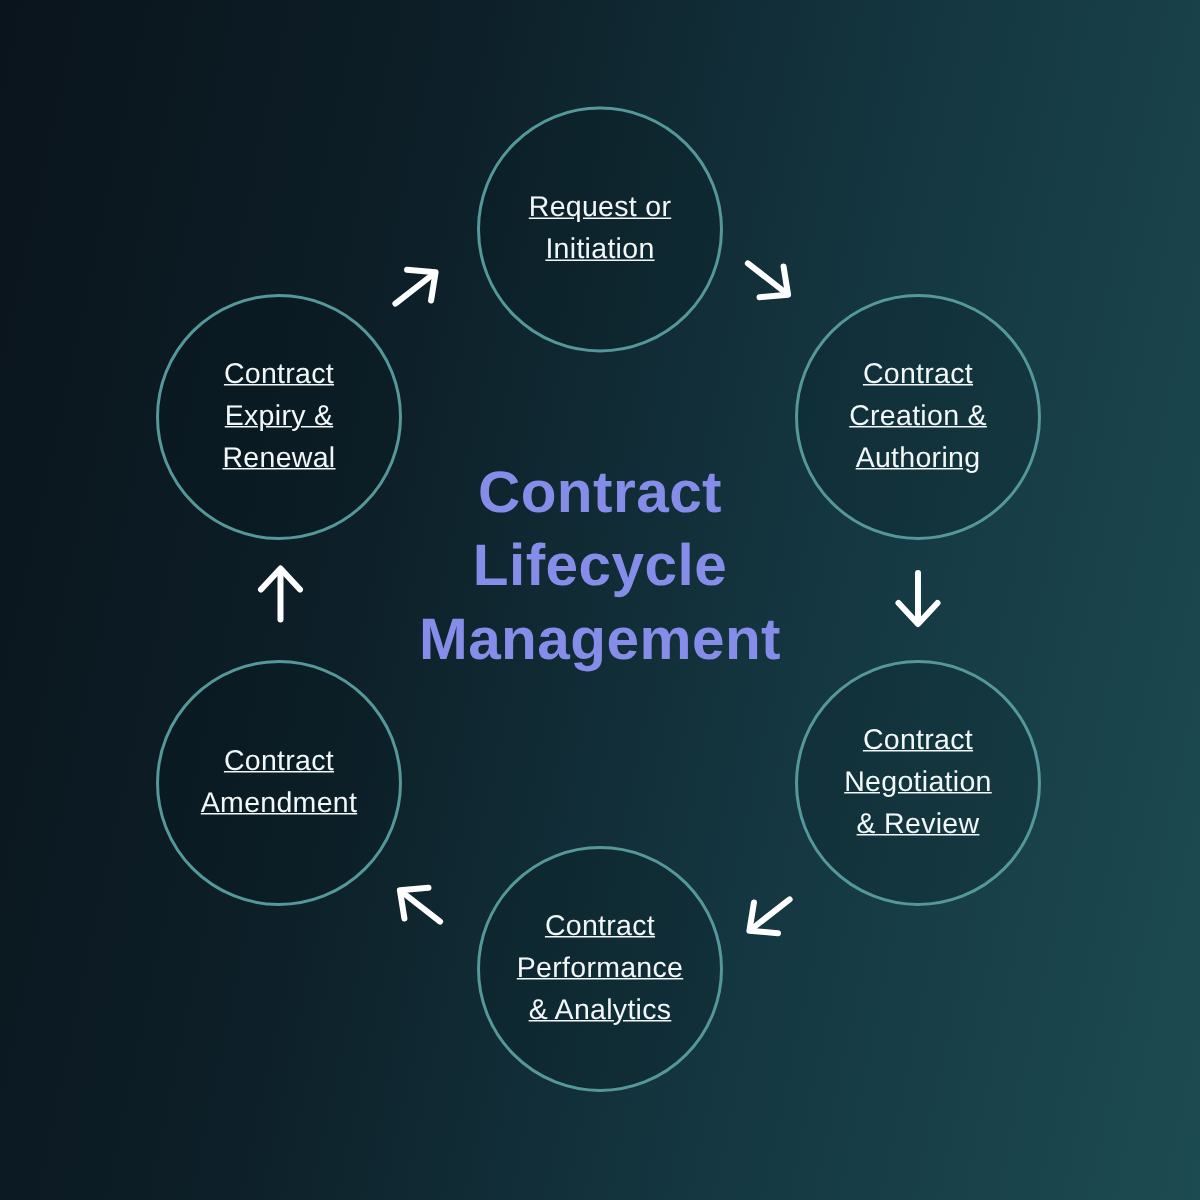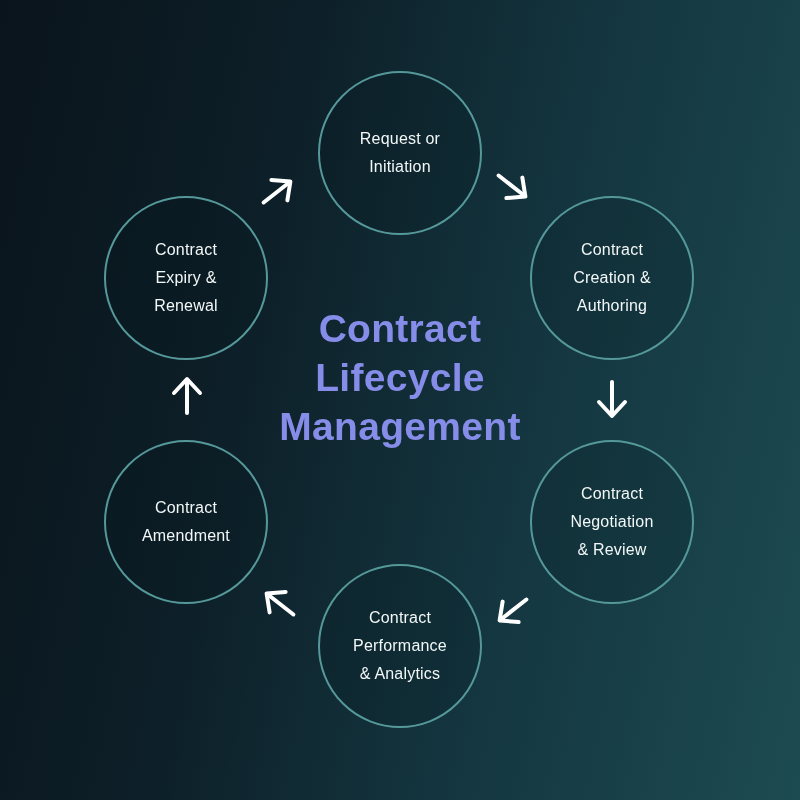--- a/index.html
+++ b/index.html
@@ -29,24 +29,25 @@
   .stage{
     position:absolute;
     width:164px;height:164px;
     box-sizing:border-box;
     border:2.5px solid var(--circle_ring);
     border-radius:50%;
     background:rgba(8,20,28,0.18);
     display:flex;align-items:center;justify-content:center;
     text-align:center;
     color:var(--label_text);
-    font-size:16px;
+    font-size:19px;
     line-height:28px;
     letter-spacing:0.2px;
     white-space:pre-line;
+    text-decoration:underline;
   }
   .stage-request{left:318px;top:71px;}
   .stage-creation{left:530px;top:196px;}
   .stage-negotiation{left:530px;top:440px;}
   .stage-performance{left:318px;top:564px;}
   .stage-amendment{left:104px;top:440px;}
   .stage-expiry{left:104px;top:196px;}
 
   .title{
     position:absolute;

